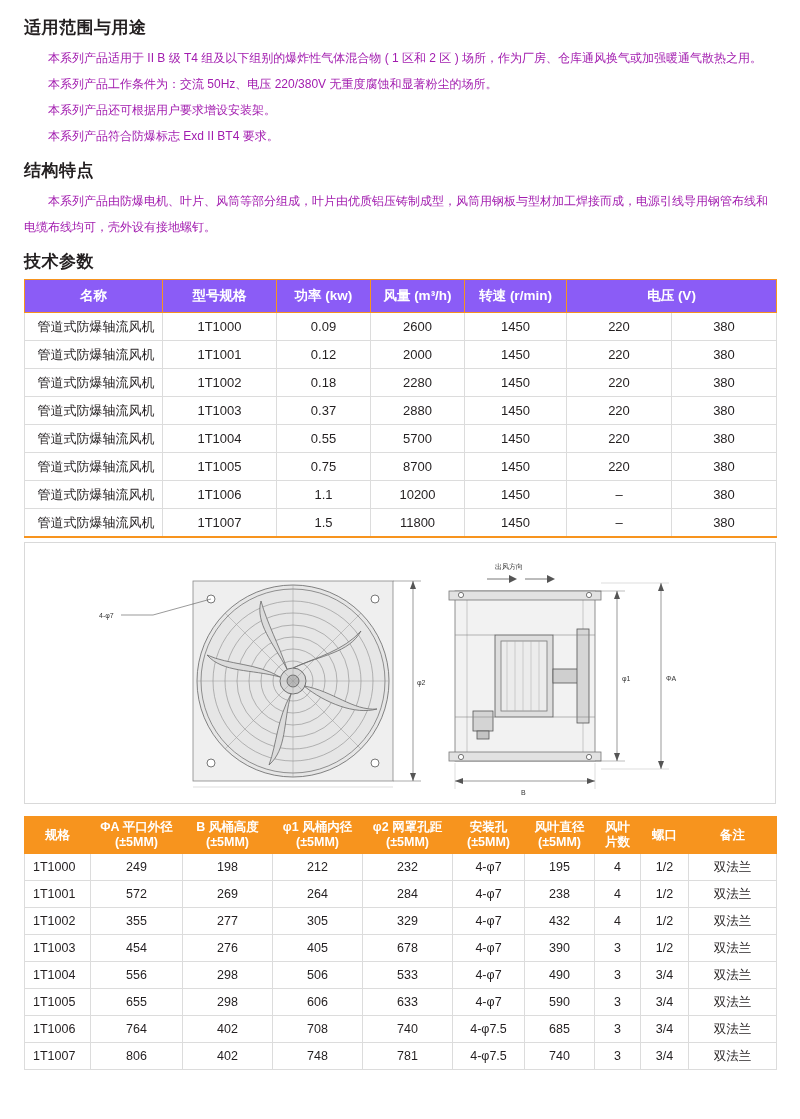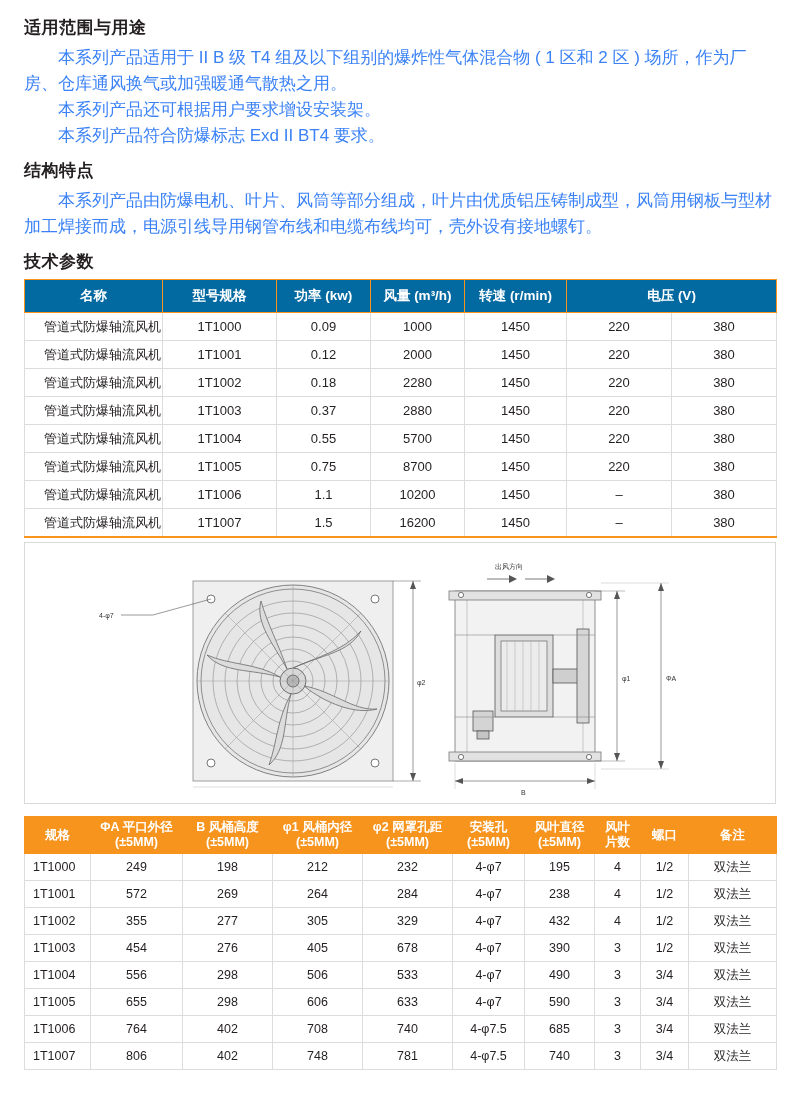--- a/index.html
+++ b/index.html
@@ -23,58 +23,58 @@
   }
   h2.section-title {
     font-size: 17px;
     font-weight: bold;
     color: #231f20;
     margin: 10px 0 6px 0;
     letter-spacing: 0.5px;
   }
   h2.section-title:first-child { margin-top: 6px; }
   p.para {
-    font-size: 17px;
+    font-size: 12px;
     line-height: 26px;
     margin: 0;
-    color: #3b82f6;
+    color: #a21caf;
   }
   p.indent {
     text-indent: 2em;
   }
   .para-block { margin-bottom: 2px; }
 
   
   table {
     border-collapse: collapse;
     width: 752px;
     table-layout: fixed;
   }
   table.spec-table th {
-    background: #0369a1;
+    background: #8b5cf6;
     color: #ffffff;
     font-size: 13.5px;
     font-weight: bold;
     height: 30px;
     border: 1px solid #f7941e;
     text-align: center;
     vertical-align: middle;
   }
   table.spec-table td {
     font-size: 13px;
     height: 25px;
     text-align: center;
     vertical-align: middle;
     border-bottom: 1px solid #dcdcdc;
     border-left: 1px solid #dcdcdc;
     border-right: 1px solid #dcdcdc;
     color: #231f20;
   }
   table.spec-table td.name-cell {
-    text-align: right;
+    text-align: center;
     padding-left: 6px;
   }
   table.spec-table tr.last-row td {
     border-bottom: 2px solid #f7941e;
   }
 
   
   table.dims-table th {
     background: #f7941e;
     color: #ffffff;
@@ -118,20 +118,21 @@
   .spacer-6 { height: 6px; }
 </style>
 </head>
 <body>
 
 <div class="page">
 
   <h2 class="section-title">适用范围与用途</h2>
   <div class="para-block">
     <p class="para indent">本系列产品适用于 II B 级 T4 组及以下组别的爆炸性气体混合物 ( 1 区和 2 区 ) 场所，作为厂房、仓库通风换气或加强暖通气散热之用。</p>
+    <p class="para indent">本系列产品工作条件为：交流 50Hz、电压 220/380V 无重度腐蚀和显著粉尘的场所。</p>
     <p class="para indent">本系列产品还可根据用户要求增设安装架。</p>
     <p class="para indent">本系列产品符合防爆标志 Exd II BT4 要求。</p>
   </div>
 
   <h2 class="section-title">结构特点</h2>
   <div class="para-block">
     <p class="para indent">本系列产品由防爆电机、叶片、风筒等部分组成，叶片由优质铝压铸制成型，风筒用钢板与型材加工焊接而成，电源引线导用钢管布线和电缆布线均可，壳外设有接地螺钉。</p>
   </div>
 
   <h2 class="section-title">技术参数</h2>
@@ -154,21 +155,21 @@
           <th>风量 (m³/h)</th>
           <th>转速 (r/min)</th>
           <th colspan="2">电压 (V)</th>
         </tr>
       </thead>
       <tbody>
         <tr>
           <td class="name-cell">管道式防爆轴流风机</td>
           <td>1T1000</td>
           <td>0.09</td>
-          <td>1000</td>
+          <td>2600</td>
           <td>1450</td>
           <td>220</td>
           <td>380</td>
         </tr>
         <tr>
           <td class="name-cell">管道式防爆轴流风机</td>
           <td>1T1001</td>
           <td>0.12</td>
           <td>2000</td>
           <td>1450</td>
@@ -217,21 +218,21 @@
           <td>1.1</td>
           <td>10200</td>
           <td>1450</td>
           <td>–</td>
           <td>380</td>
         </tr>
         <tr class="last-row">
           <td class="name-cell">管道式防爆轴流风机</td>
           <td>1T1007</td>
           <td>1.5</td>
-          <td>16200</td>
+          <td>11800</td>
           <td>1450</td>
           <td>–</td>
           <td>380</td>
         </tr>
       </tbody>
     </table>
   </div>
 
 
   <div class="diagram-box">

